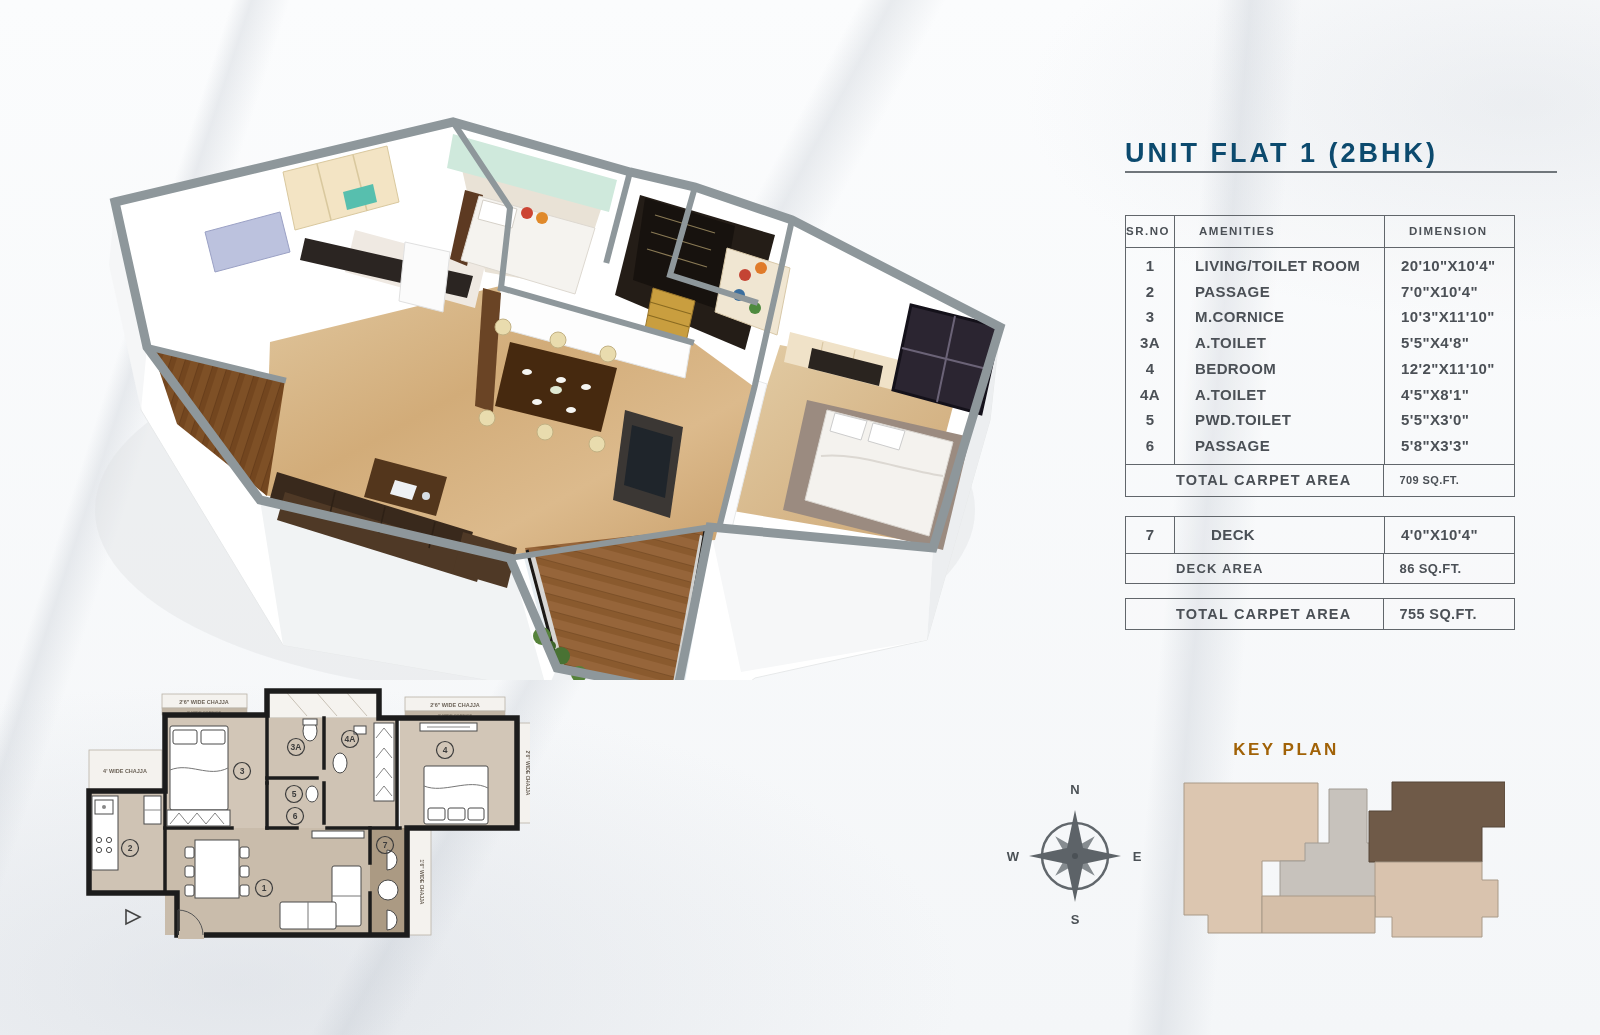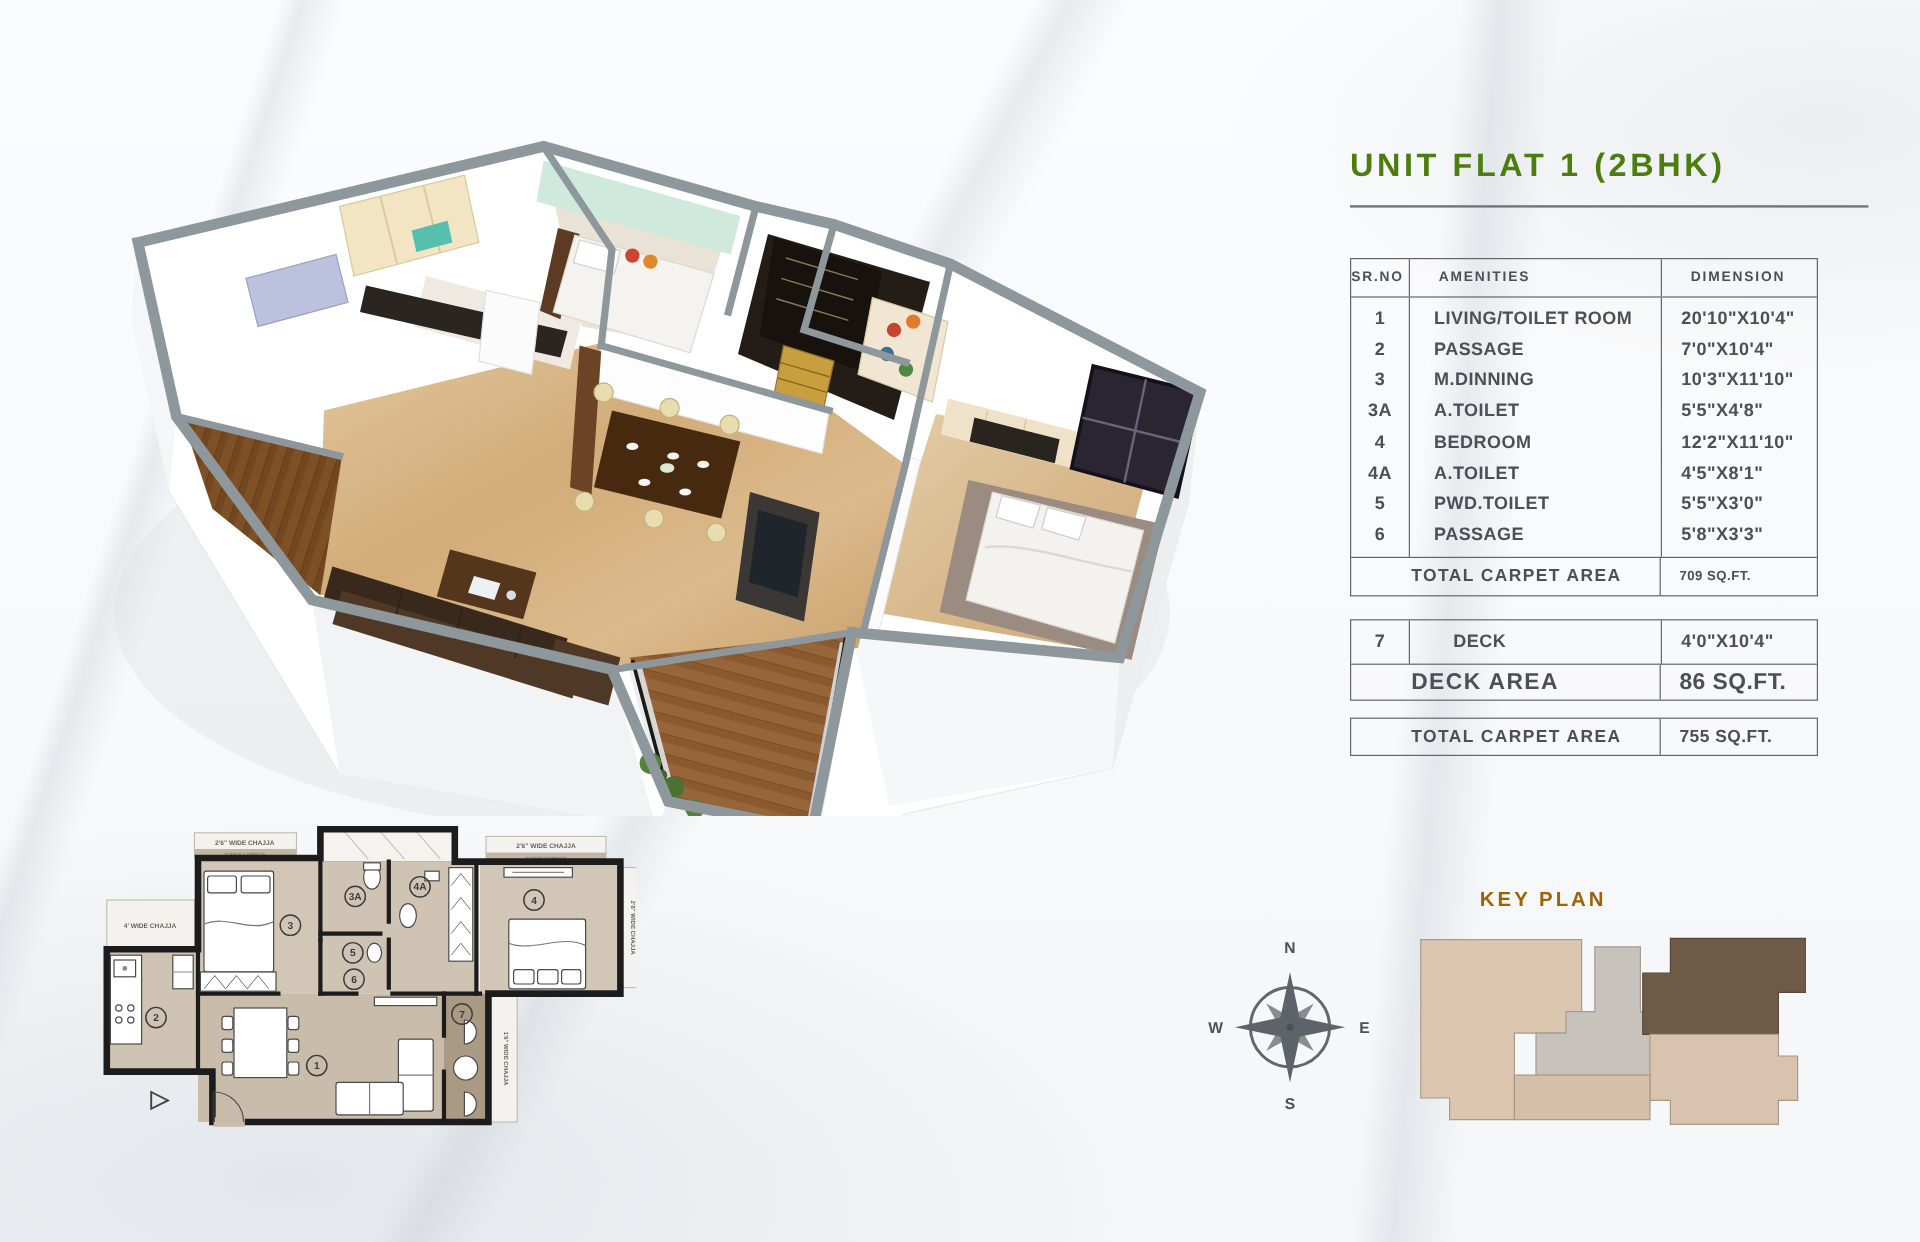--- a/index.html
+++ b/index.html
@@ -11,21 +11,21 @@
       linear-gradient(118deg, rgba(188,195,204,0) 40%, rgba(188,195,204,.30) 41.5%, rgba(188,195,204,0) 44%),
       linear-gradient(95deg, rgba(200,206,214,0) 72%, rgba(200,206,214,.40) 74%, rgba(200,206,214,0) 77%),
       radial-gradient(1200px 500px at 15% 95%, rgba(205,210,218,.45), rgba(205,210,218,0) 60%),
       radial-gradient(900px 400px at 95% 10%, rgba(208,213,220,.35), rgba(208,213,220,0) 55%),
       linear-gradient(180deg,#fbfcfd,#f4f6f8);
     color:#4b5056;
   }
   .abs{position:absolute;}
   
   .title{
-    left:1125px;top:123px;font-size:27px;font-weight:bold;letter-spacing:3px;color:#4d7c0f;
+    left:1125px;top:138px;font-size:27px;font-weight:bold;letter-spacing:3px;color:#0c4a6e;
   }
   .title-rule{left:1125px;top:171px;width:432px;height:2px;background:#70767b;}
   .tbl{left:1125px;width:388px;border:1.5px solid #61666b;font-weight:bold;color:#4b5056;background:rgba(255,255,255,0.12);}
   .thead{display:grid;grid-template-columns:48px 210px 130px;border-bottom:1.5px solid #61666b;}
   .thead div{line-height:31px;font-size:11.5px;letter-spacing:1.5px;}
   .bl{border-left:1.5px solid #61666b;padding-left:24px;}
   .tbody{display:grid;grid-template-columns:48px 210px 130px;}
   .tcol{padding:5px 0;}
   .tcol > div{line-height:25.7px;font-size:15px;letter-spacing:.4px;white-space:nowrap;}
   .col-sr{text-align:center;}
@@ -33,21 +33,21 @@
   .col-dim > div{padding-left:16px;}
   .tfoot{display:grid;grid-template-columns:256.5px 130px;border-top:1.5px solid #61666b;}
   .tfoot .lbl{padding-left:50px;line-height:31px;font-size:14.5px;letter-spacing:1.2px;}
   .tfoot .val{line-height:31px;font-size:11px;letter-spacing:.4px;padding-left:16px;}
   .deckrow{display:grid;grid-template-columns:48px 210px 130px;border-bottom:1.5px solid #61666b;}
   .deckrow div{line-height:36px;font-size:15px;letter-spacing:.4px;}
   .deckrow .c1{text-align:center;}
   .deckrow .c2{padding-left:36px;}
   .deckrow .c3{padding-left:16px;}
   .arearow{display:grid;grid-template-columns:256.5px 130px;}
-  .arearow div{line-height:29px;font-size:19px;letter-spacing:1.2px;}
+  .arearow div{line-height:29px;font-size:13px;letter-spacing:1.2px;}
   .arearow .lbl{padding-left:50px;}
   .arearow .val{padding-left:16px;letter-spacing:.4px;}
   .grandrow{display:grid;grid-template-columns:256.5px 130px;}
   .grandrow div{line-height:30px;font-size:14.5px;letter-spacing:1.2px;}
   .grandrow .lbl{padding-left:50px;}
   .grandrow .val{padding-left:16px;letter-spacing:.4px;}
   
   .keyplan-title{left:1186px;top:740px;width:200px;text-align:center;font-size:17px;font-weight:bold;letter-spacing:2.5px;color:#a16207;}
   text{font-family:"Liberation Sans",sans-serif;}
 </style>
@@ -335,21 +335,21 @@
       <div>3</div>
       <div>3A</div>
       <div>4</div>
       <div>4A</div>
       <div>5</div>
       <div>6</div>
     </div>
     <div class="tcol col-am bl">
       <div>LIVING/TOILET ROOM</div>
       <div>PASSAGE</div>
-      <div>M.DINNING</div>
+      <div>M.CORNICE</div>
       <div>A.TOILET</div>
       <div>BEDROOM</div>
       <div>A.TOILET</div>
       <div>PWD.TOILET</div>
       <div>PASSAGE</div>
     </div>
     <div class="tcol col-dim bl">
       <div>20'10"X10'4"</div>
       <div>7'0"X10'4"</div>
       <div>10'3"X11'10"</div>

